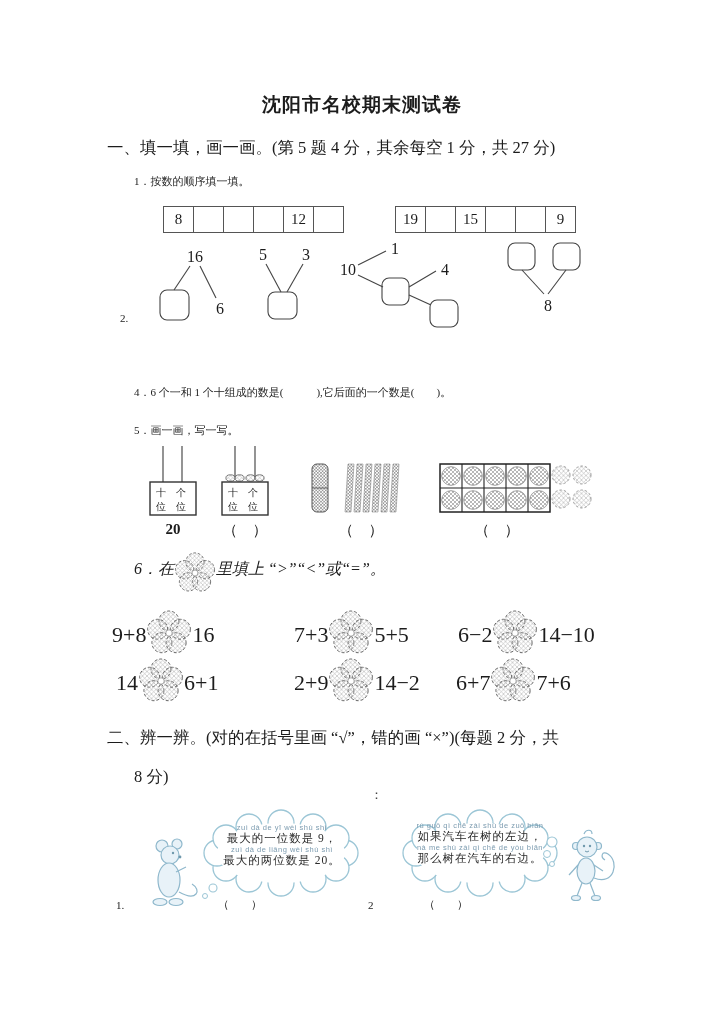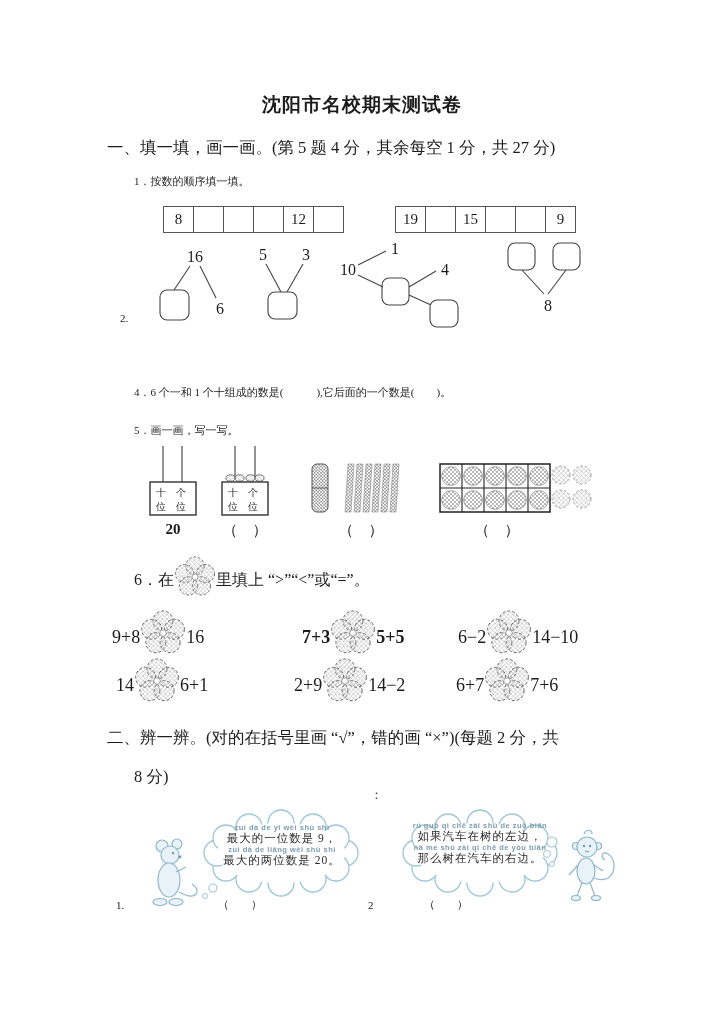--- a/index.html
+++ b/index.html
@@ -8,26 +8,26 @@
   .abs{position:absolute;}
   .title{width:724px;text-align:center;font-size:19px;font-weight:700;letter-spacing:1px;}
   .h1{font-size:16.5px;}
   .q{font-size:11px;}
   .seqtable{display:flex;border:1px solid #555;height:25px;}
   .seqtable .cell{width:29px;border-right:1px solid #555;text-align:center;
                   line-height:25px;font-size:15px;}
   .seqtable .cell:last-child{border-right:none;}
   .anslabel{font-size:15px;text-align:center;}
   .q6group{display:flex;align-items:flex-end;}
-  .q6group .expr{font-size:18px;padding-bottom:8px;white-space:nowrap;}
-  .q6head{display:flex;align-items:flex-end;}
+  .q6group .expr{font-size:22px;padding-bottom:8px;white-space:nowrap;}
+  .q6head{display:flex;align-items:center;font-style:italic;}
   .q6head span{font-size:16px;padding-bottom:7px;white-space:nowrap;}
   .bubbletext{text-align:center;line-height:1;}
   .bubbletext .py{font-size:7.5px;color:#7d9cb0;letter-spacing:.5px;margin:2px 0 1px 0;
-                  font-family:"Liberation Sans","DejaVu Sans",sans-serif;font-weight:bold;}
+                  font-family:"Liberation Sans","DejaVu Sans",sans-serif;}
   .bubbletext .cn{font-size:11.5px;color:#2b2b2b;letter-spacing:1px;margin:0 0 2px 0;}
   .stray{font-size:13px;color:#444;}
   svg text{font-family:"Liberation Serif","DejaVu Serif",serif;}
 </style>
 </head>
 <body>
 
 <div id="page">
 
   <svg width="0" height="0" style="position:absolute" aria-hidden="true">
@@ -195,21 +195,21 @@
     <span>里填上 “&gt;”“&lt;”或“=”。</span>
   </div>
 
   <div class="abs q6group" style="top:610px;left:112px;">
     <span class="expr">9+8</span>
     <svg width="46" height="46" viewBox="0 0 46 46">
         <use href="#flower-shape"></use>
       </svg>
     <span class="expr">16</span>
   </div>
-  <div class="abs q6group" style="top:610px;left:302px;font-weight:bold;">
+  <div class="abs q6group" style="top:610px;left:294px;">
     <span class="expr">7+3</span>
     <svg width="46" height="46" viewBox="0 0 46 46">
         <use href="#flower-shape"></use>
       </svg>
     <span class="expr">5+5</span>
   </div>
   <div class="abs q6group" style="top:610px;left:458px;">
     <span class="expr">6−2</span>
     <svg width="46" height="46" viewBox="0 0 46 46">
         <use href="#flower-shape"></use>

